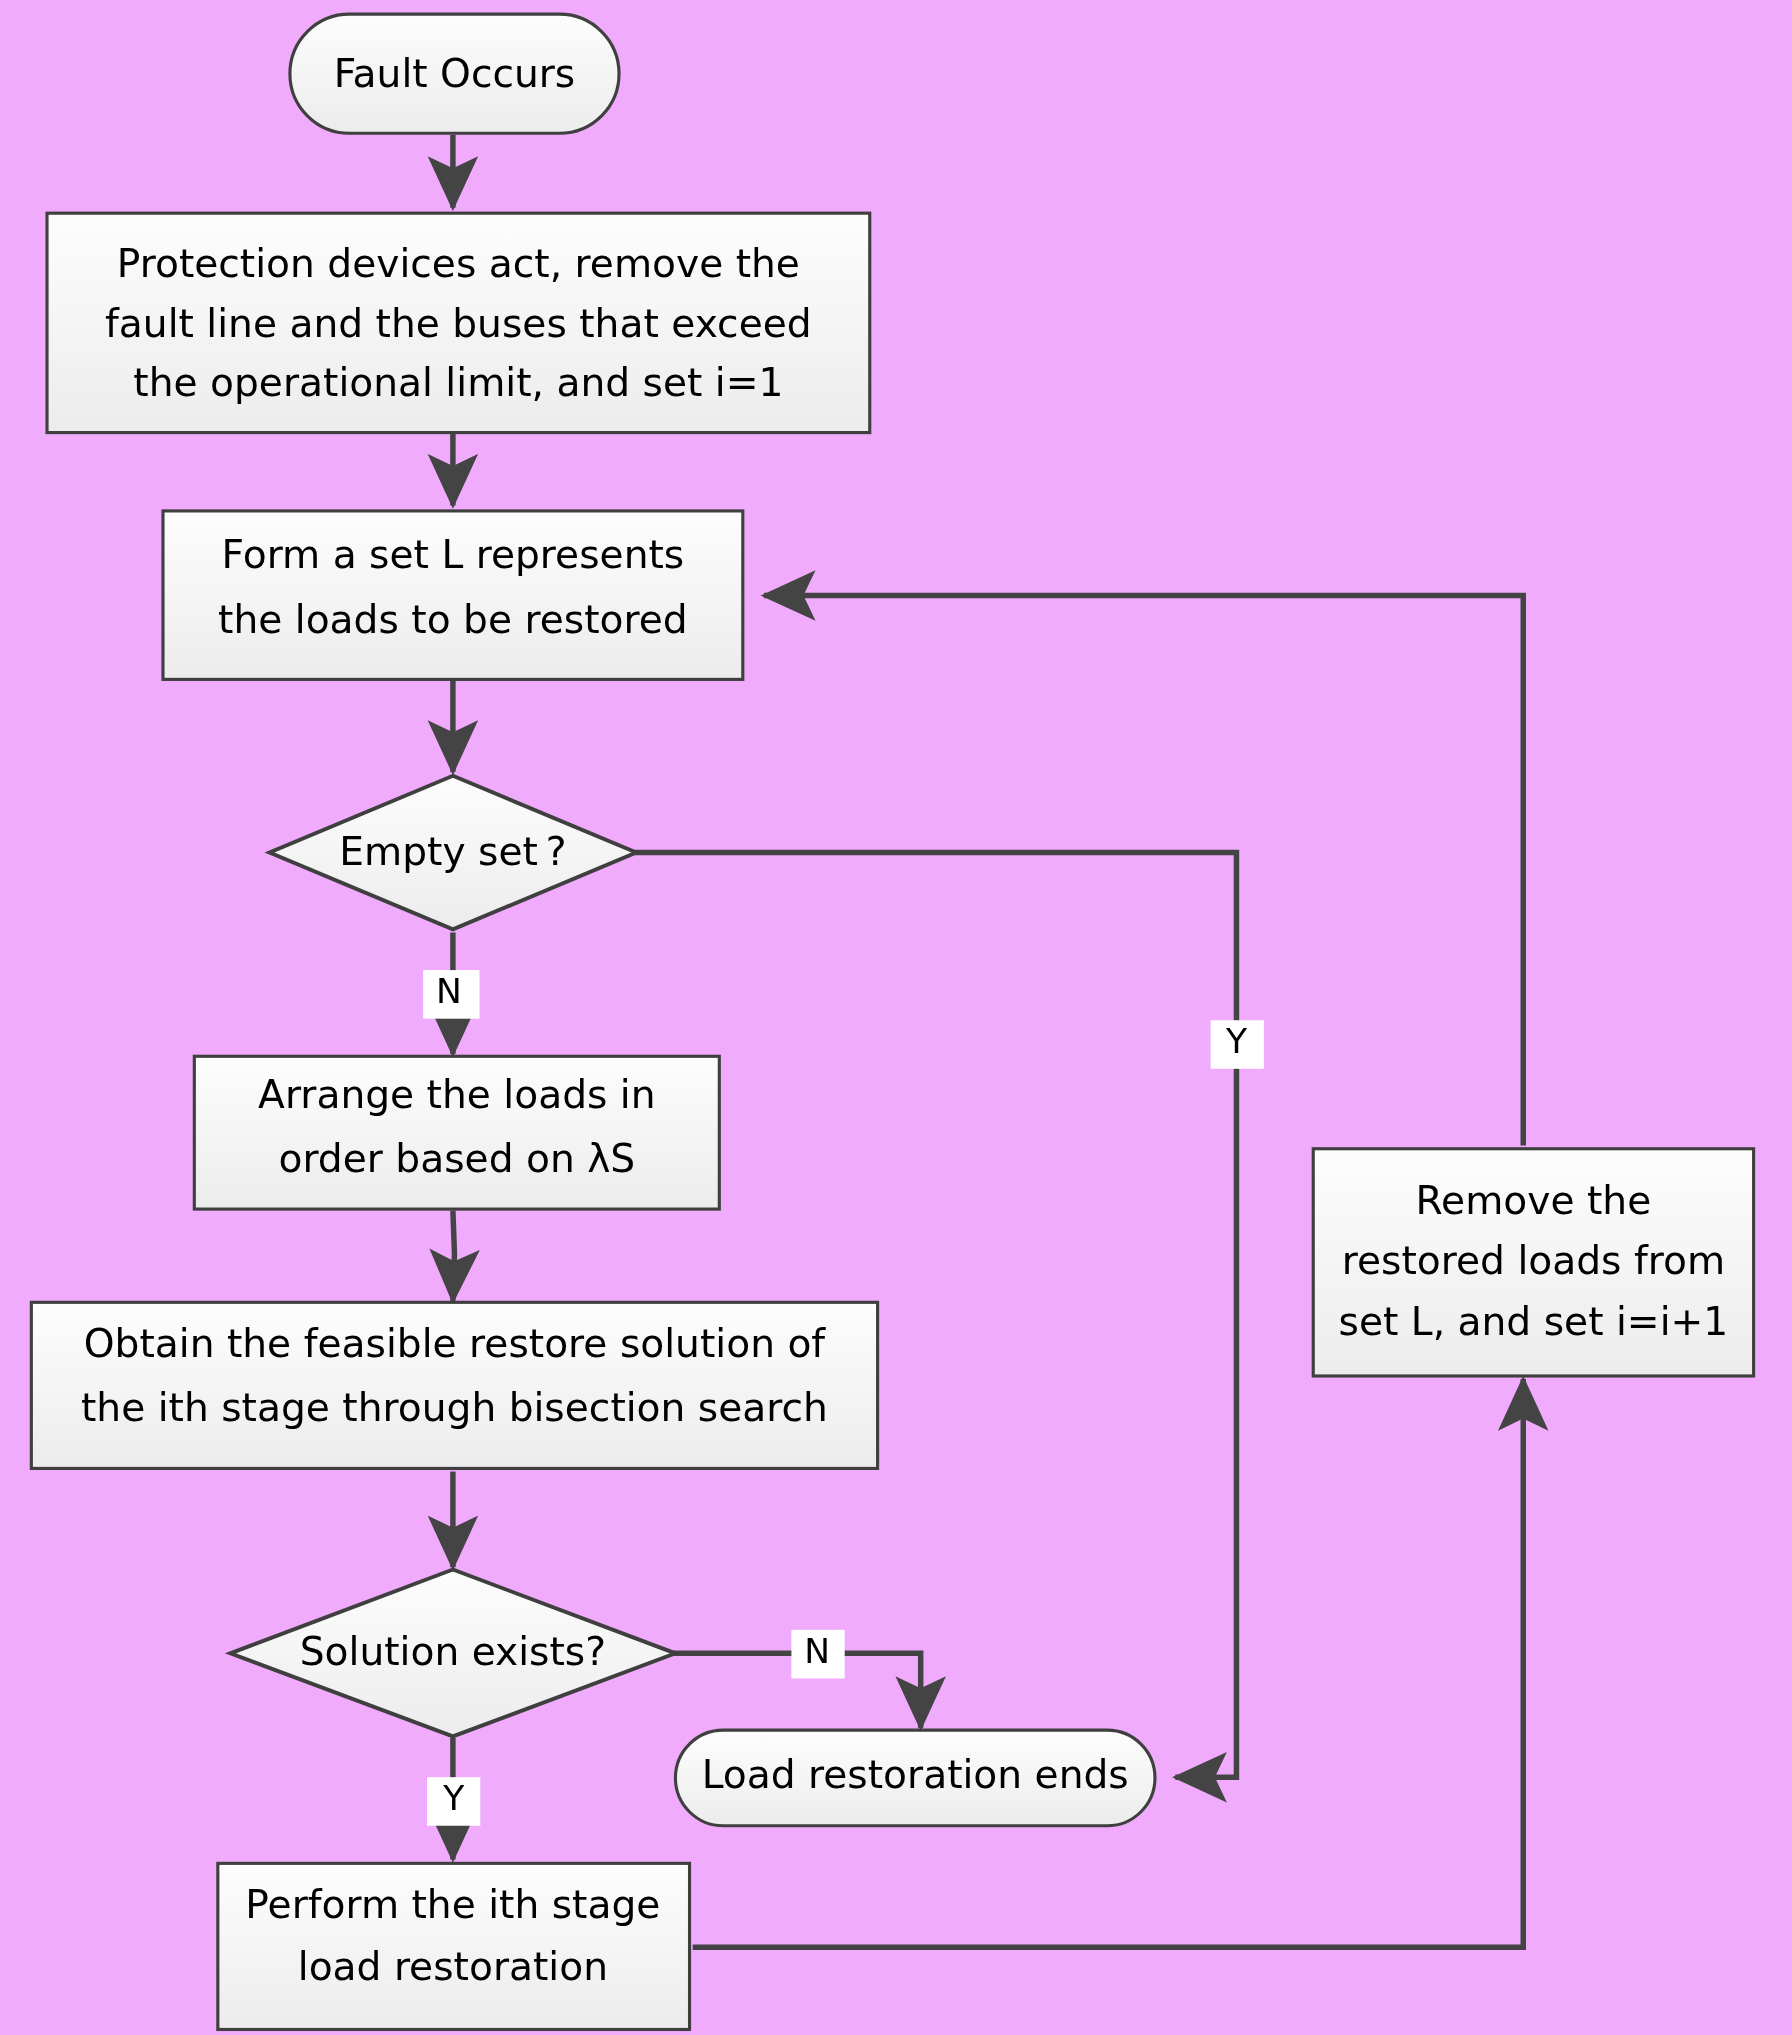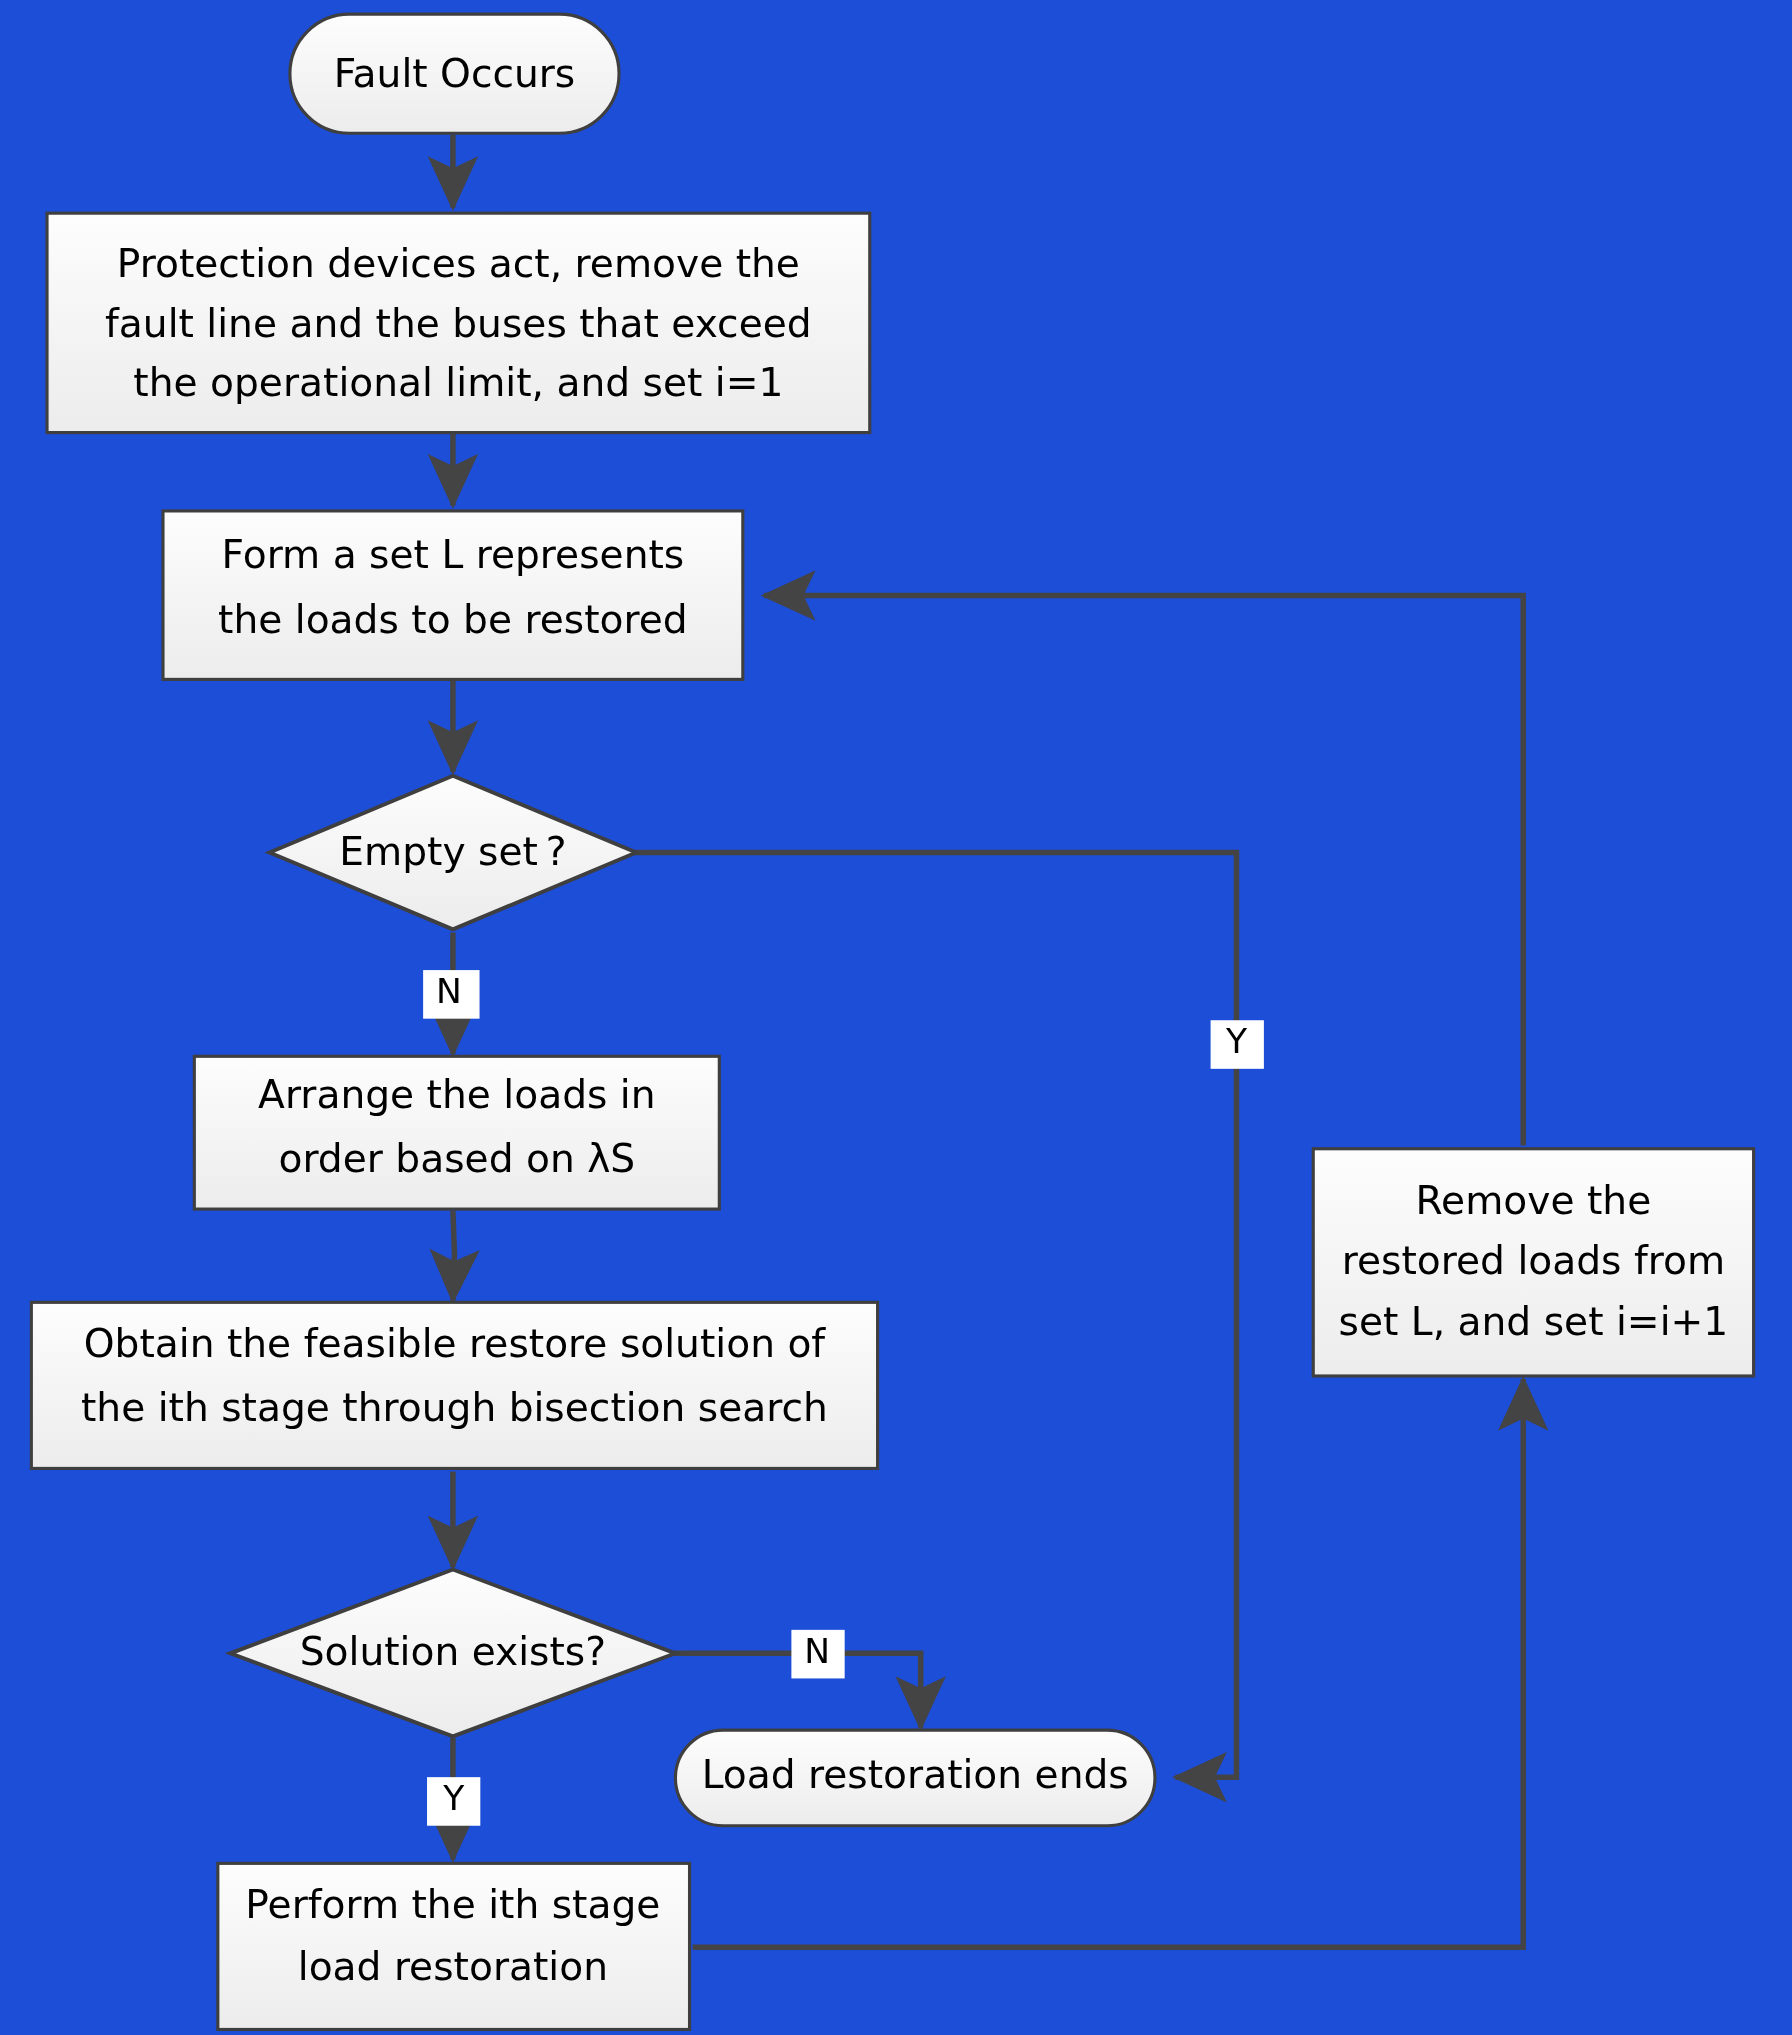--- a/index.html
+++ b/index.html
@@ -7,21 +7,21 @@
     padding: 0;
     background: #ffffff;
   }
   body {
     font-family: "DejaVu Sans", sans-serif;
   }
   #flowchart-root {
     position: relative;
     width: 1792px;
     height: 2035px;
-    background: #1d4ed8;
+    background: #f0abfc;
     overflow: hidden;
   }
   svg.fc {
     position: absolute;
     left: 0;
     top: 0;
     width: 1792px;
     height: 2035px;
   }
   .node-text {

